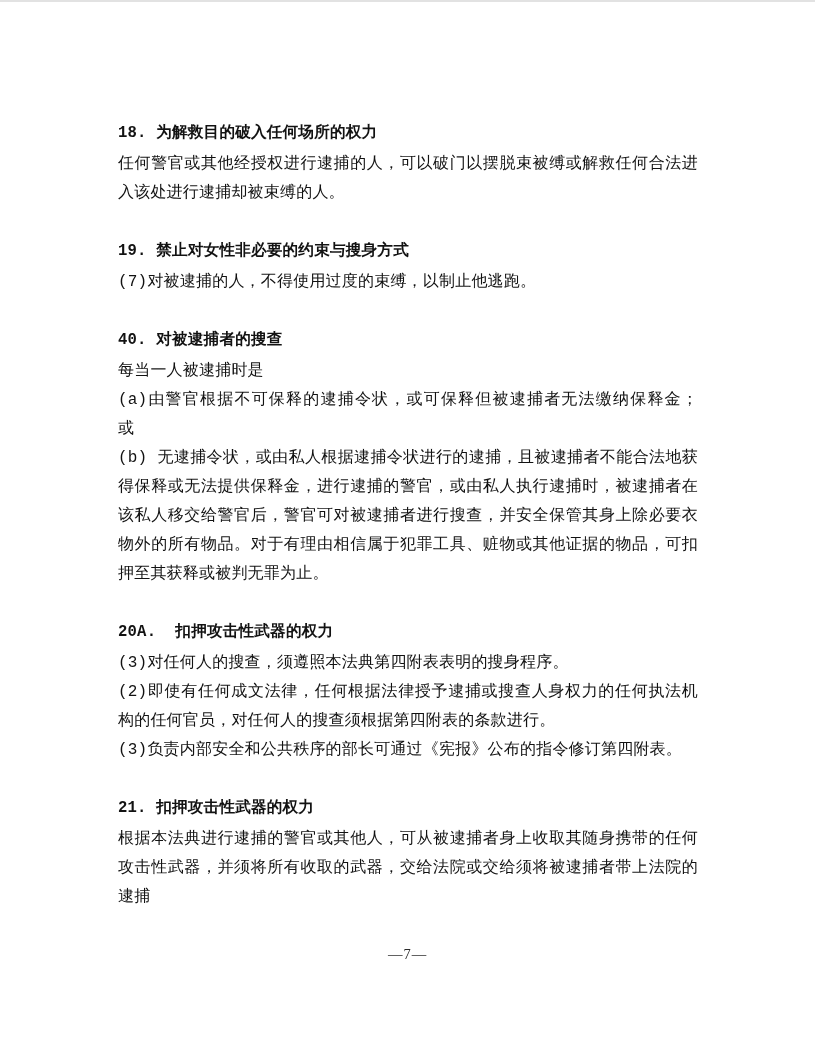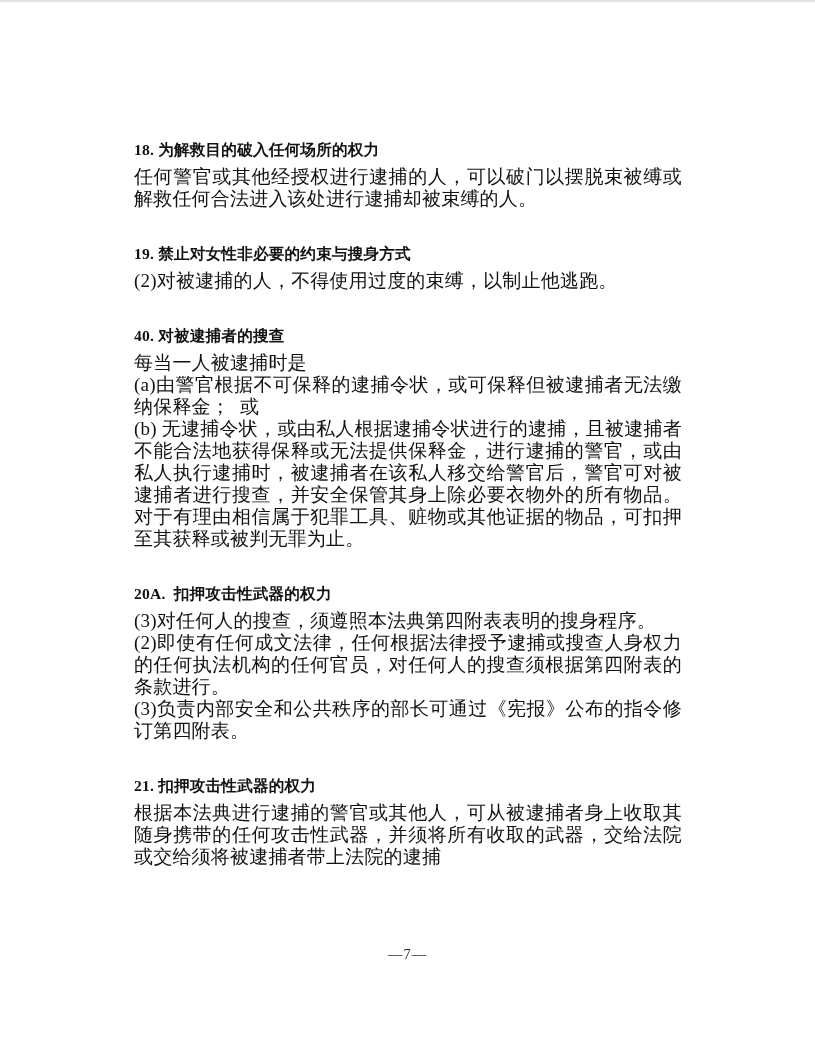--- a/index.html
+++ b/index.html
@@ -28,39 +28,40 @@
       height: 2px;
       background: #e2e2e2;
     }
     .content {
       position: absolute;
       top: 117px;
       left: 118px;
       width: 580px;
     }
     section {
-      margin: 16px;
+      margin: 0;
+      font-family: Liberation Mono, monospace;
     }
     section + section {
       margin-top: 27px;
     }
     .section-heading {
       margin: 0;
       font-size: 15.6px;
       font-weight: 700;
       line-height: 33px;
       text-align: left;
       white-space: pre-wrap;
       letter-spacing: 0.2px;
     }
     .paragraph {
       margin: 0;
-      font-size: 19px;
+      font-size: 16px;
       font-weight: 400;
-      line-height: 22px;
+      line-height: 29px;
       text-align: justify;
       text-justify: inter-ideograph;
       white-space: pre-wrap;
       letter-spacing: 0.2px;
     }
     .page-footer {
       position: absolute;
       top: 944px;
       left: 0;
       width: 100%;
@@ -79,21 +80,21 @@
 
   <div class="content">
 
     <section>
       <h2 class="section-heading">18. 为解救目的破入任何场所的权力</h2>
       <p class="paragraph">任何警官或其他经授权进行逮捕的人，可以破门以摆脱束被缚或解救任何合法进入该处进行逮捕却被束缚的人。</p>
     </section>
 
     <section>
       <h2 class="section-heading">19. 禁止对女性非必要的约束与搜身方式</h2>
-      <p class="paragraph">(2)对被逮捕的人，不得使用过度的束缚，以制止他逃跑。</p>
+      <p class="paragraph">(7)对被逮捕的人，不得使用过度的束缚，以制止他逃跑。</p>
     </section>
 
     <section>
       <h2 class="section-heading">40. 对被逮捕者的搜查</h2>
       <p class="paragraph">每当一人被逮捕时是</p>
       <p class="paragraph">(a)由警官根据不可保释的逮捕令状，或可保释但被逮捕者无法缴纳保释金；  或</p>
       <p class="paragraph">(b) 无逮捕令状，或由私人根据逮捕令状进行的逮捕，且被逮捕者不能合法地获得保释或无法提供保释金，进行逮捕的警官，或由私人执行逮捕时，被逮捕者在该私人移交给警官后，警官可对被逮捕者进行搜查，并安全保管其身上除必要衣物外的所有物品。对于有理由相信属于犯罪工具、赃物或其他证据的物品，可扣押至其获释或被判无罪为止。</p>
     </section>
 
     <section>

